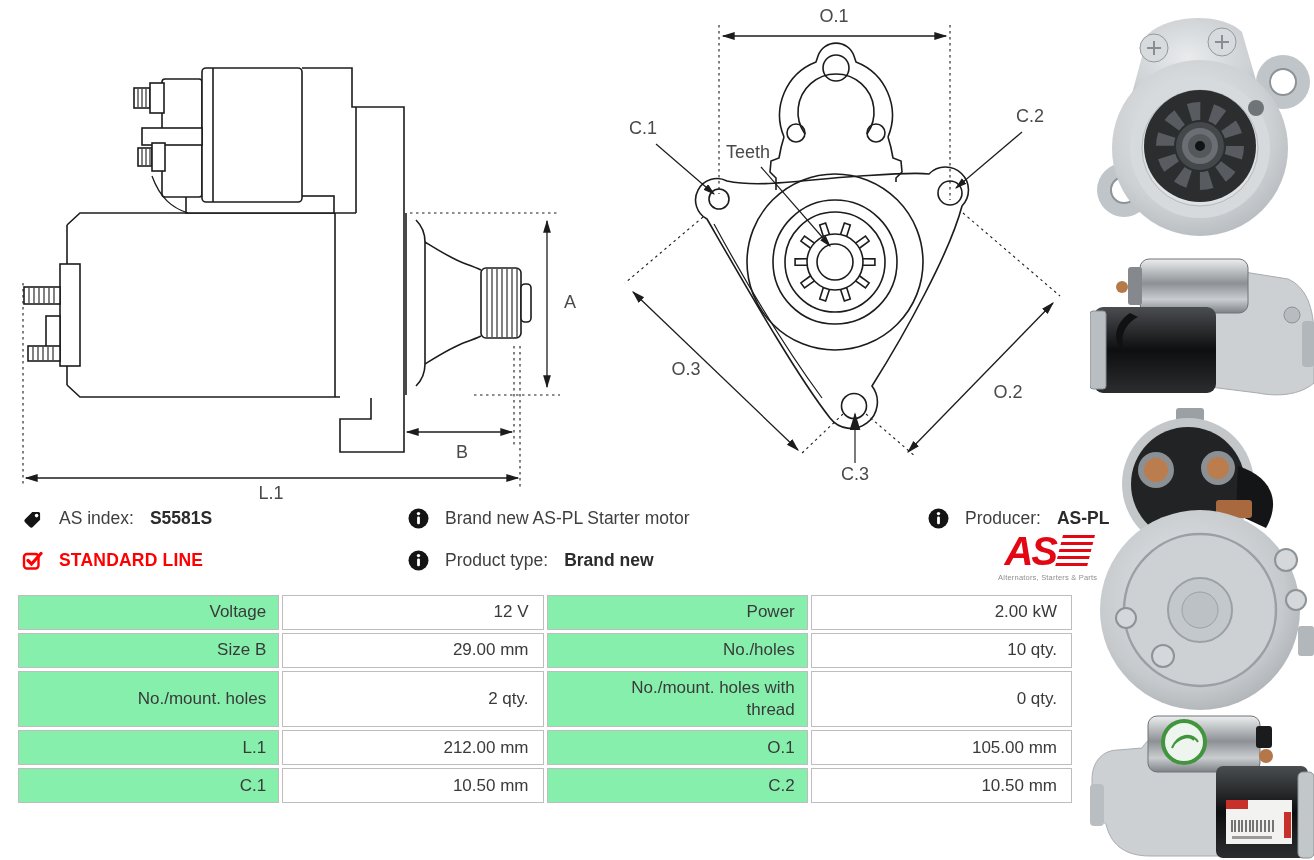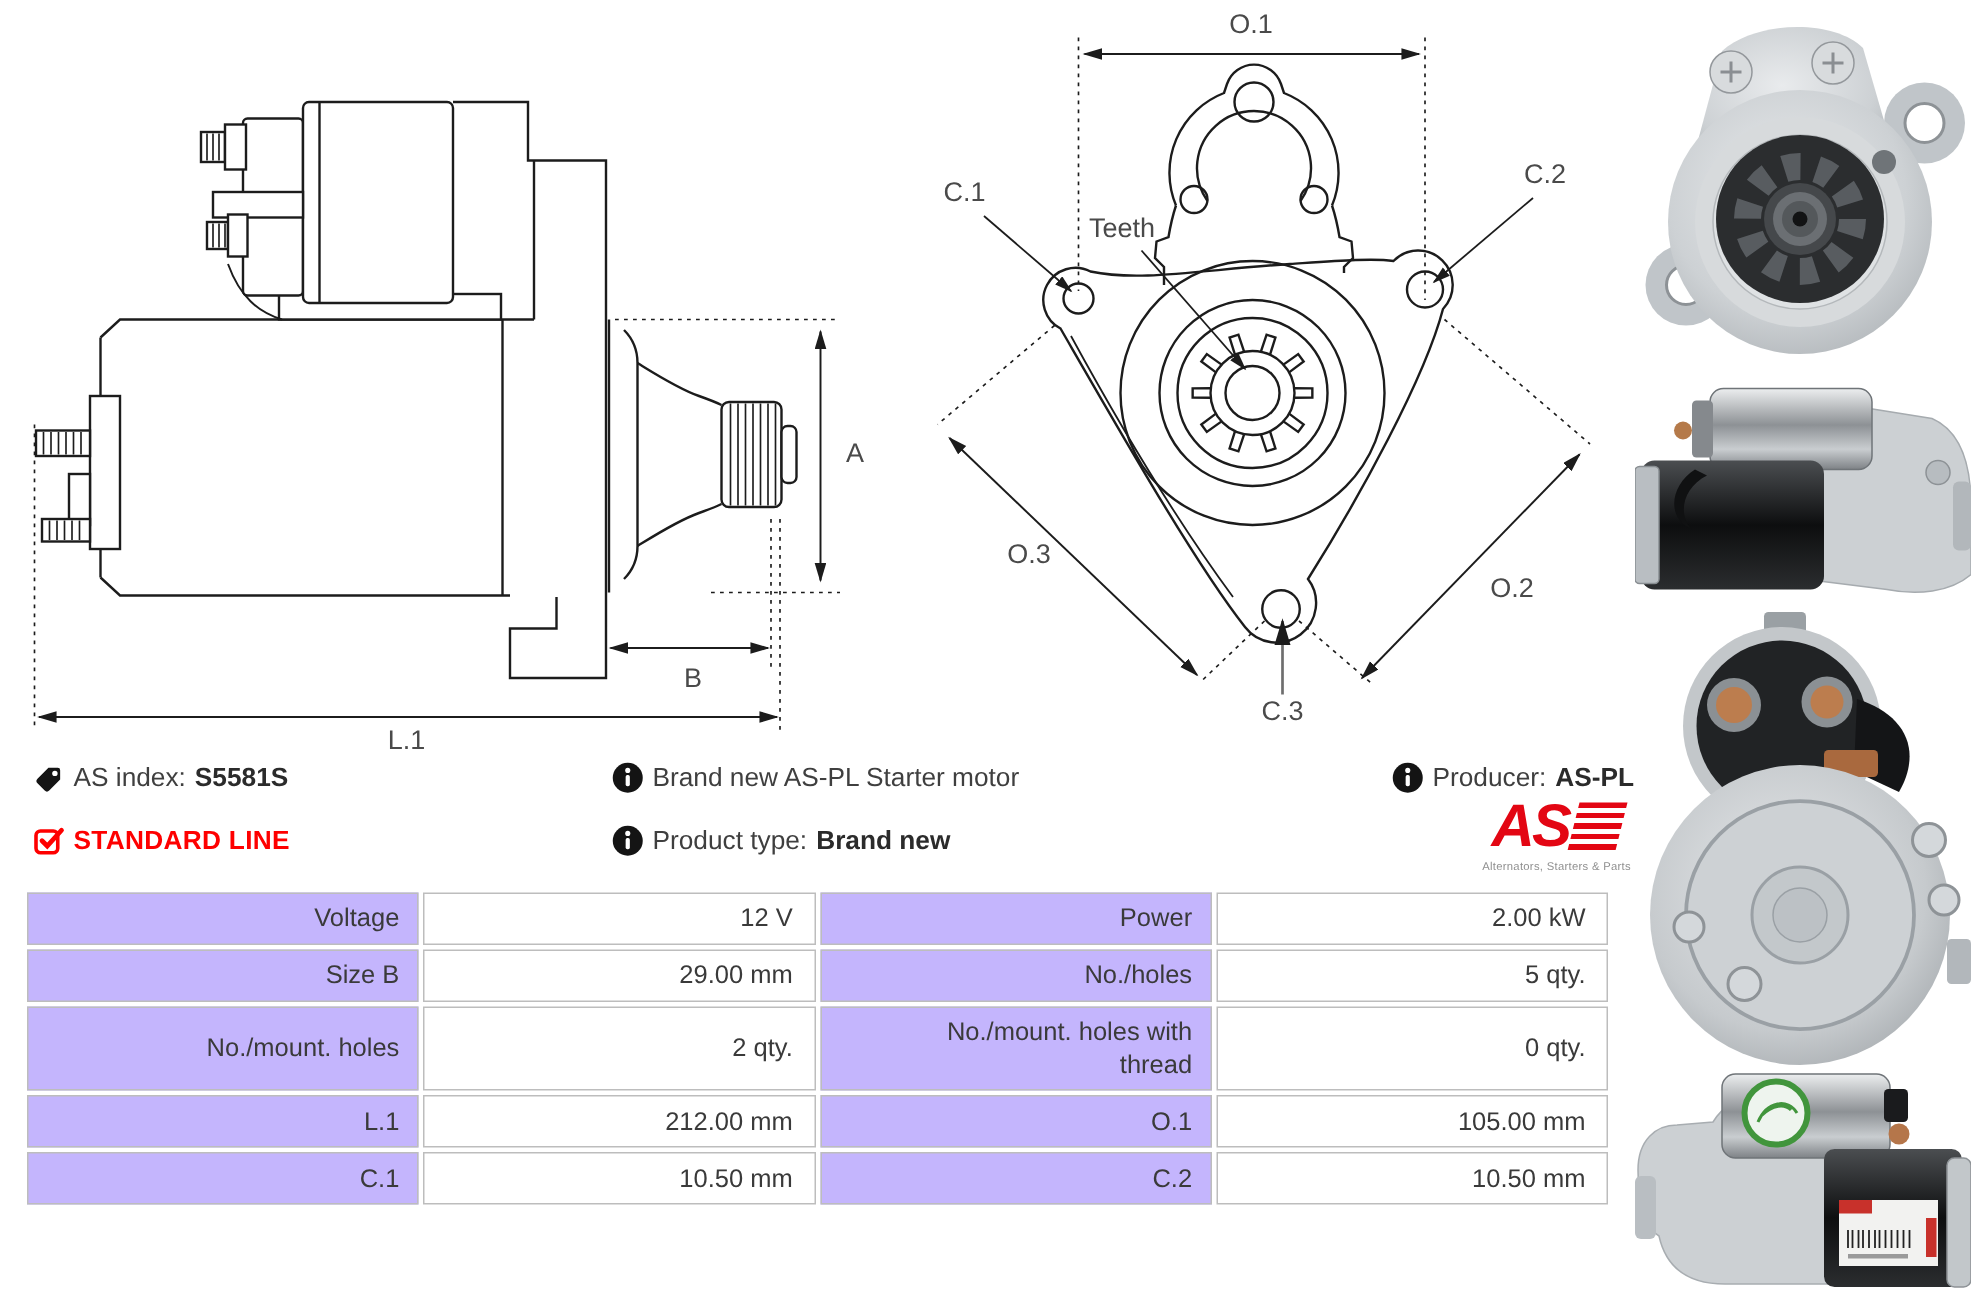--- a/index.html
+++ b/index.html
@@ -2,40 +2,40 @@
 <html><head>
 <meta charset="utf-8">
 <style>
   * { margin:0; padding:0; box-sizing:border-box; }
   html,body { width:1314px; height:860px; background:#fff; overflow:hidden;
     font-family:"Liberation Sans", sans-serif; color:#3c3c3c; position:relative; }
   .abs { position:absolute; }
 
   
   .info-col { position:absolute; display:flex; flex-direction:column; gap:17px; }
-  .info-line { display:flex; align-items:center; gap:6px; font-size:17.5px; color:#3f3f3f; height:25px; white-space:nowrap; }
+  .info-line { display:flex; align-items:center; gap:16px; font-size:17.5px; color:#3f3f3f; height:25px; white-space:nowrap; }
   .info-line .b { font-weight:bold; color:#2b2b2b; }
   .red-line { color:#fe0000; font-weight:bold; letter-spacing:.2px;text-align:right; }
   .ico { width:21px; height:21px; flex:0 0 auto; }
 
   
   .logo { display:flex; flex-direction:column; align-items:center; margin-left:58px; margin-top:-6px; }
   .logo-row { display:flex; align-items:center; height:40px; }
   .logo-as { font-style:italic; font-weight:bold; font-size:40px; line-height:36px; color:#e30613; letter-spacing:-2px; }
   .logo-stripes { width:32px; height:32px; margin-left:3px;
      background:repeating-linear-gradient(to bottom, #e30613 0 3.5px, transparent 3.5px 7px);
      transform:skewX(-14deg); }
   .logo-caption { font-size:7.5px; color:#8f8f8f; margin-top:2px; letter-spacing:.2px; white-space:nowrap; }
 
   
   table.spec { position:absolute; left:15px; top:592px; width:1060px;
     border-collapse:separate; border-spacing:3px 3px; font-size:17px; color:#3a3a3a; table-layout:fixed; }
   table.spec td { border:1px solid #bdbdbd; text-align:right; vertical-align:middle;
     height:35px; line-height:1.3; }
-  td.lbl { background:#c4b5fd; padding:5px 12px 5px 50px; width:261px; }
+  td.lbl { background:#86efac; padding:5px 12px 5px 50px; width:261px; }
   td.val { background:#ffffff; padding:5px 14px 5px 20px; width:261px; }
 
   
   svg text { font-family:"Liberation Sans", sans-serif; }
   .dimtxt { fill:#4a4a4a; font-size:18px; }
   .photo { position:absolute; left:1090px; width:224px; }
 </style>
 </head>
 <body>
 
@@ -232,21 +232,21 @@
   <tr>
     <td class="lbl">Voltage</td>
     <td class="val">12 V</td>
     <td class="lbl">Power</td>
     <td class="val">2.00 kW</td>
   </tr>
   <tr>
     <td class="lbl">Size B</td>
     <td class="val">29.00 mm</td>
     <td class="lbl">No./holes</td>
-    <td class="val">5 qty.</td>
+    <td class="val">10 qty.</td>
   </tr>
   <tr>
     <td class="lbl">No./mount. holes</td>
     <td class="val">2 qty.</td>
     <td class="lbl">No./mount. holes with thread</td>
     <td class="val">0 qty.</td>
   </tr>
   <tr>
     <td class="lbl">L.1</td>
     <td class="val">212.00 mm</td>

